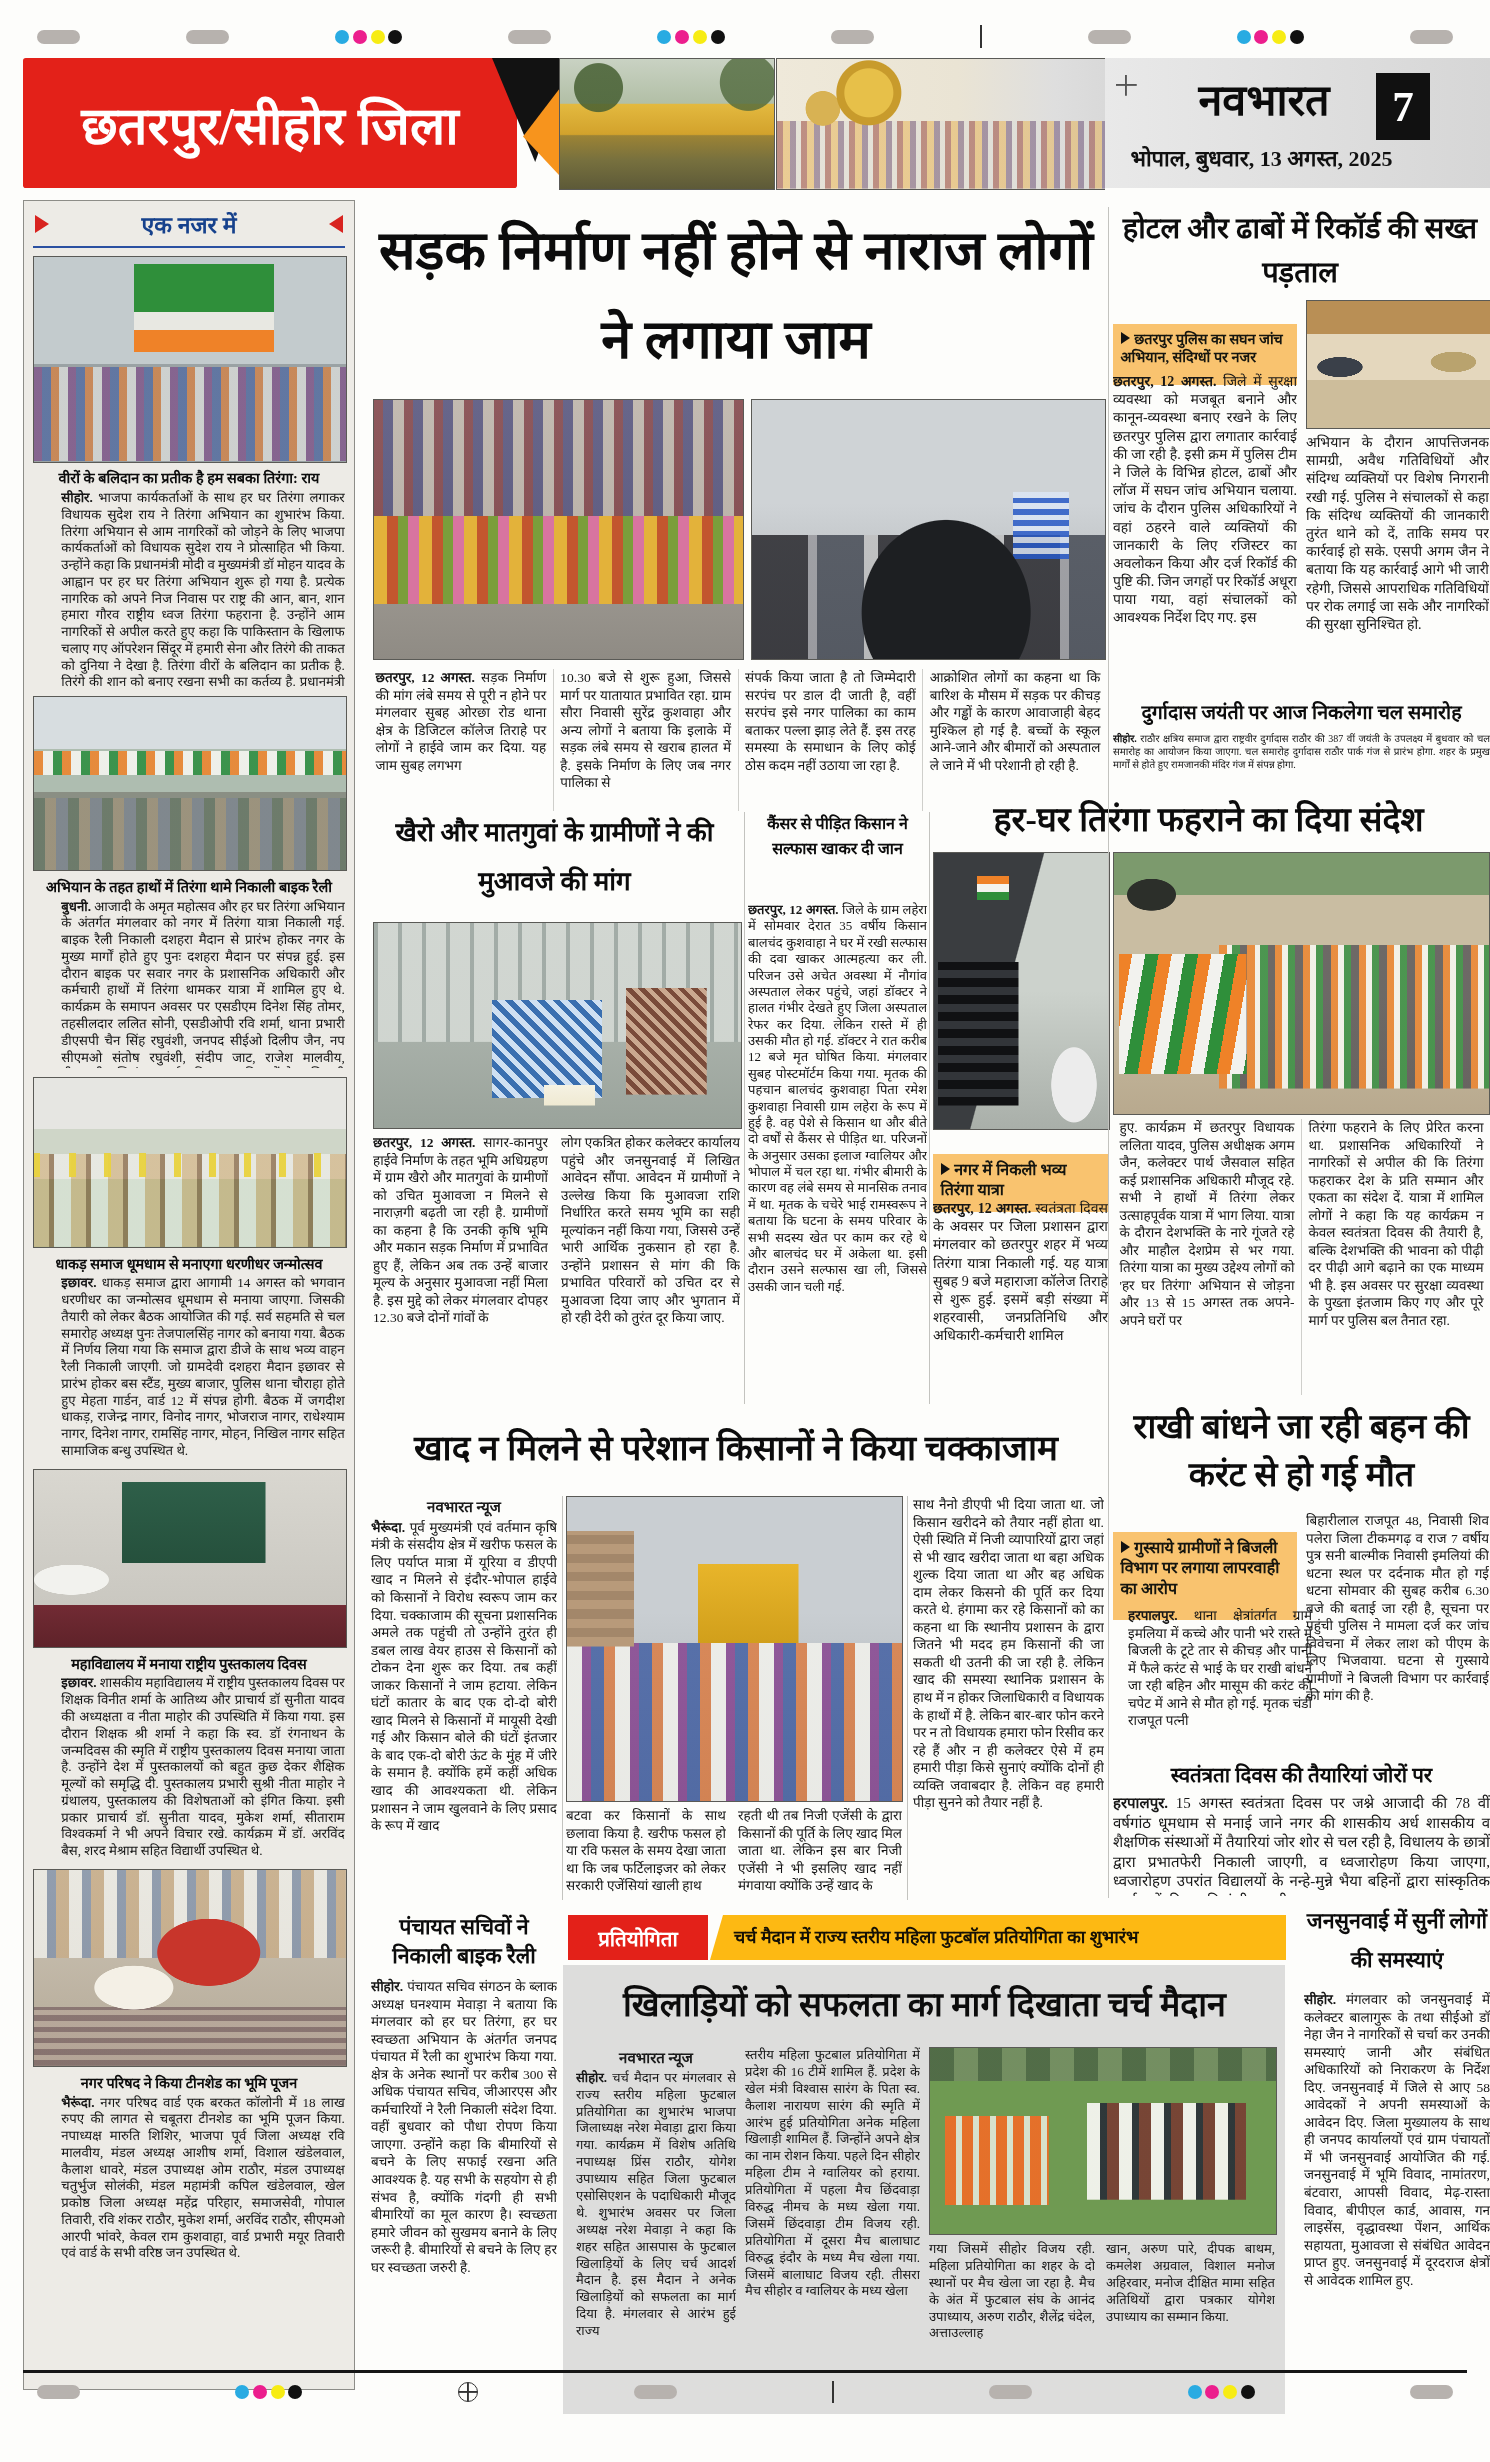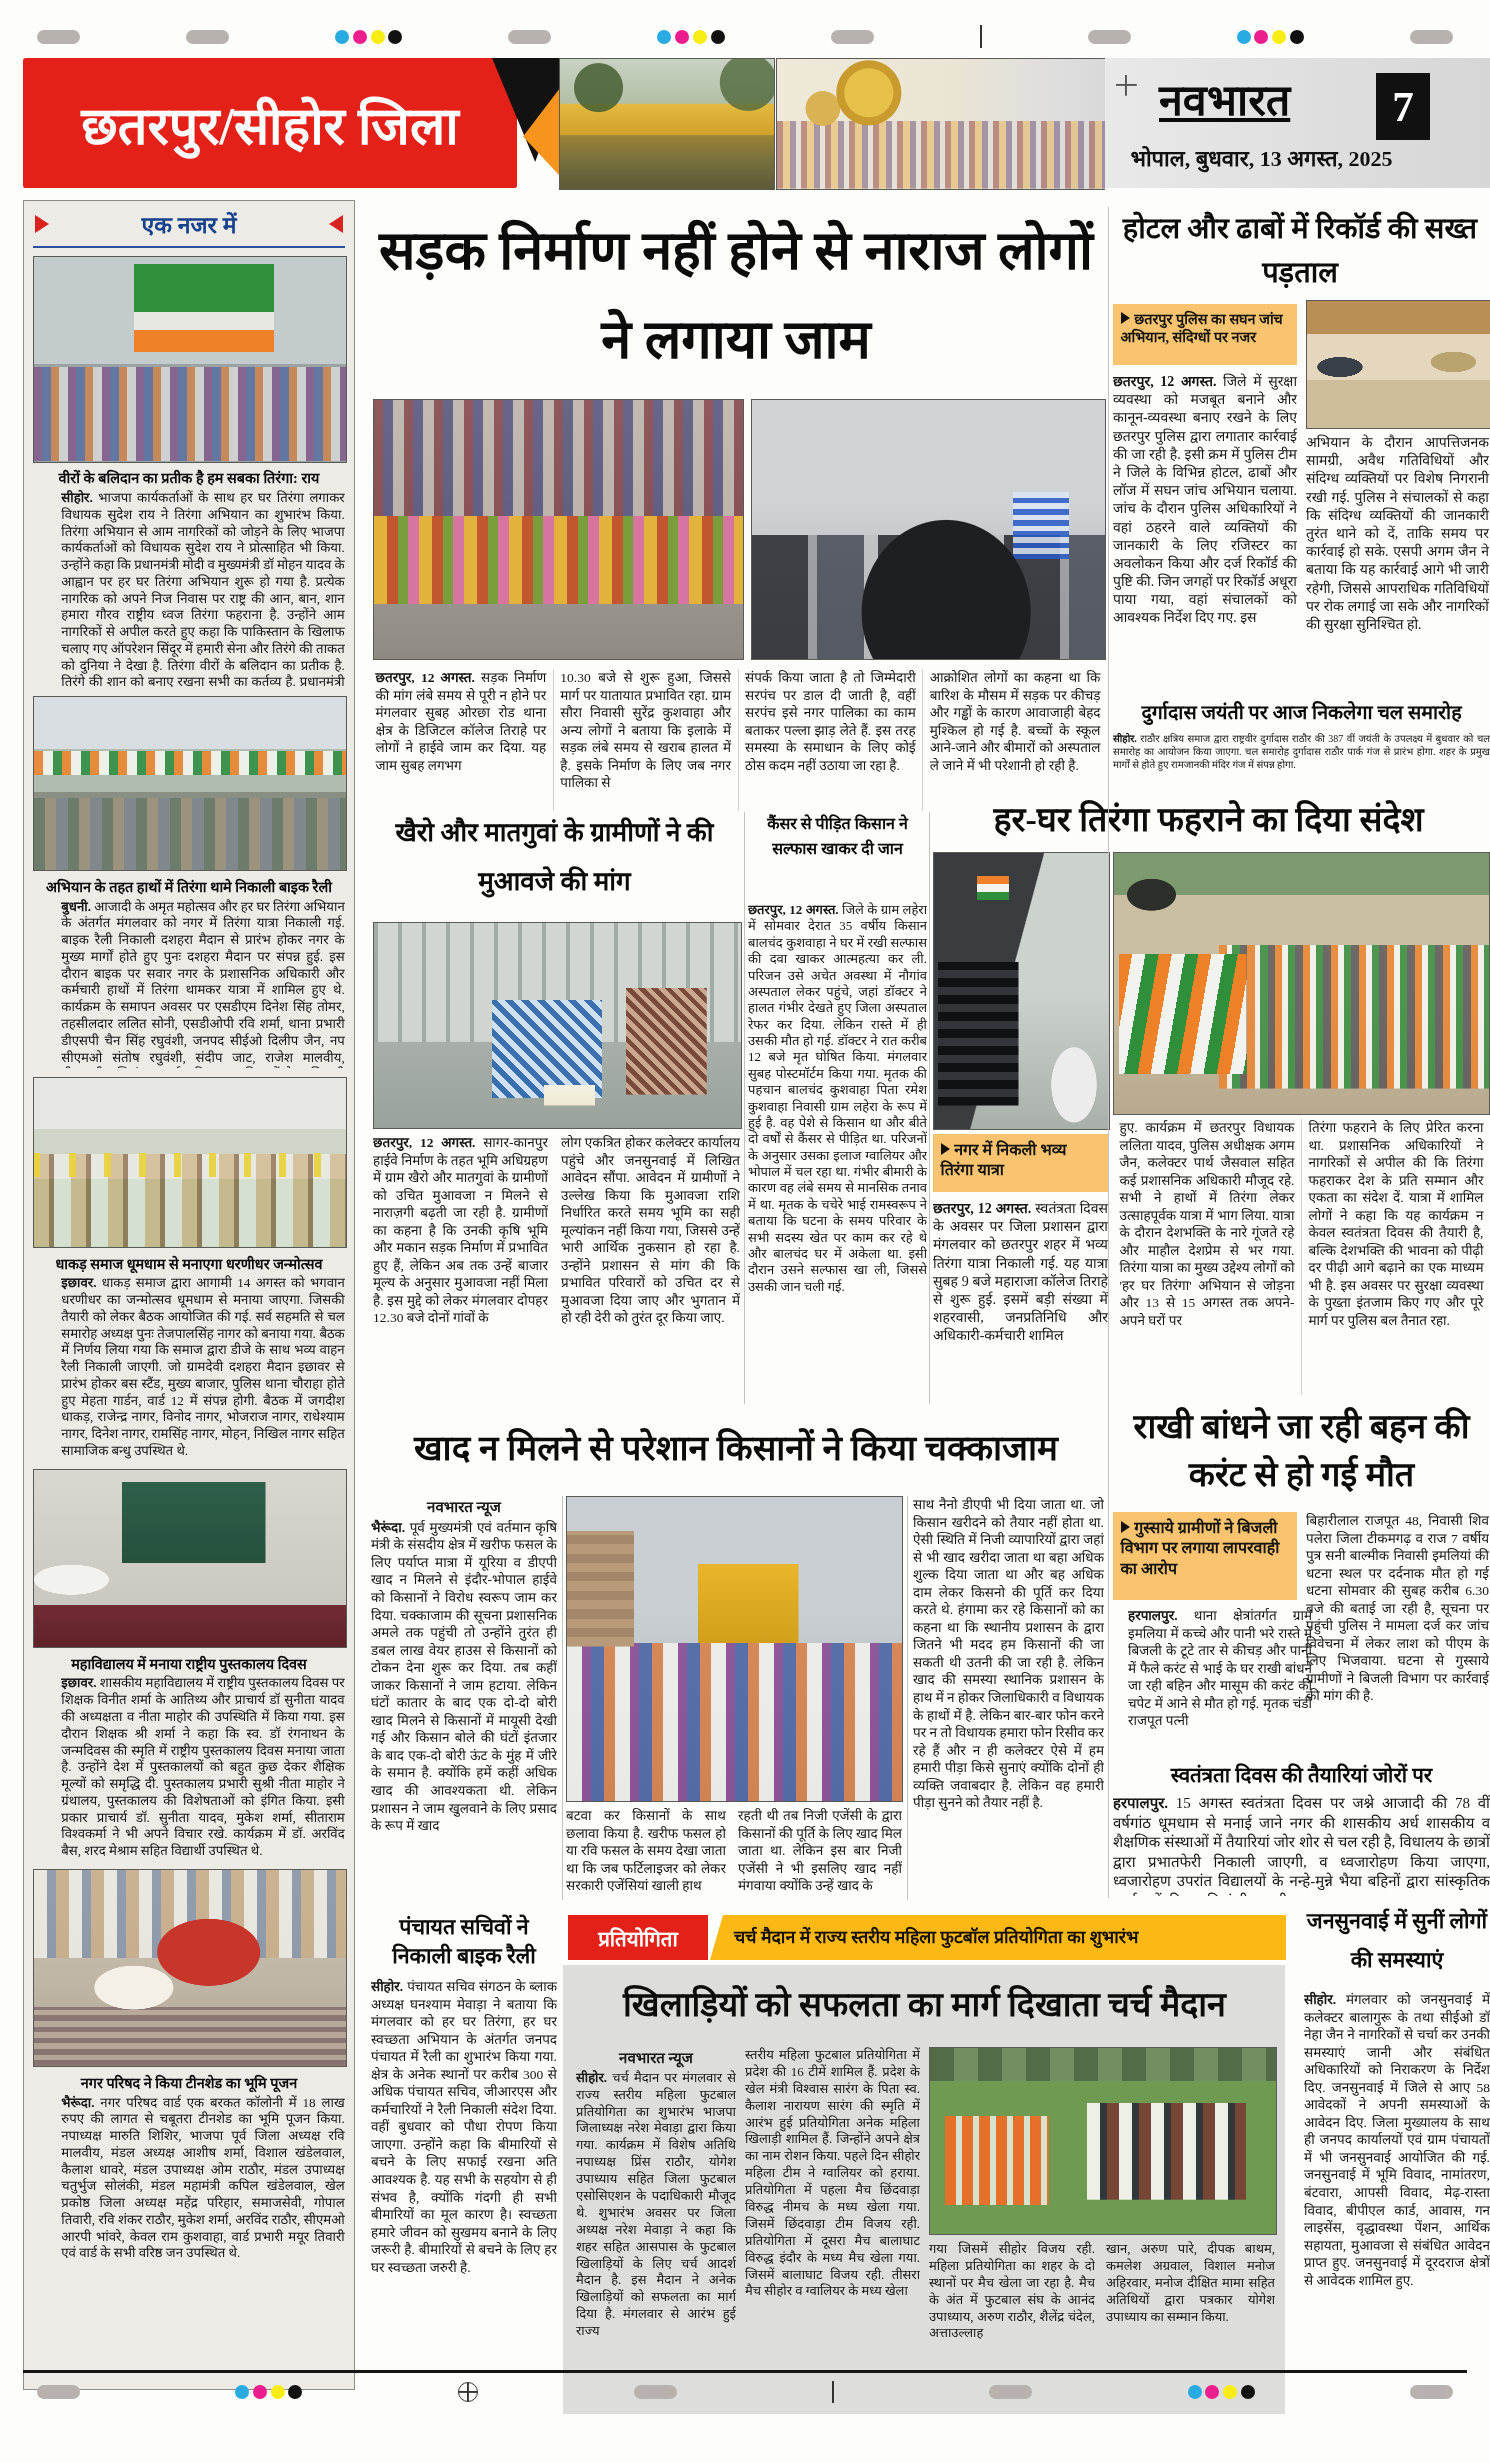--- a/index.html
+++ b/index.html
@@ -18,22 +18,22 @@
   
   .red-box{position:absolute;left:23px;top:58px;width:494px;height:130px;background:#e32119;
            display:flex;align-items:center;justify-content:center;border-radius:2.8px;}
   .red-box span{color:#fff;font-size:52px;font-weight:800;}
   .tri-black{position:absolute;left:492px;top:58px;width:80px;height:104px;background:#121212;
              clip-path:polygon(0 0,100% 0,54% 100%);}
   .tri-orange{position:absolute;left:523px;top:71px;width:50px;height:119px;background:#f7941d;
               clip-path:polygon(100% 0,100% 100%,0 55%);}
   .mast-gray{position:absolute;left:1104px;top:58px;width:386px;height:130px;
              background:linear-gradient(90deg,#e9e9e9,#d6d6d6);}
-  .paper-name{position:absolute;left:1159px;top:69px;width:210px;
-              font-size:43px;font-weight:800;color:#0b0b0b;text-decoration:underline;}
+  .paper-name{position:absolute;left:1159px;top:69px;width:210px;text-align:center;
+              font-size:43px;font-weight:800;color:#0b0b0b;}
   .page-box{position:absolute;left:1376px;top:73px;width:54px;height:67px;background:#111;
             color:#fff;font-size:43px;font-weight:800;display:flex;align-items:center;justify-content:center;}
   .dateline{position:absolute;left:1122px;top:142px;width:279px;text-align:center;
             font-size:22px;font-weight:700;color:#111;}
   .plus{position:absolute;left:1116px;top:75px;width:20.5px;height:20.5px;
         background:linear-gradient(#555,#555) center/1.9px 100% no-repeat,
                    linear-gradient(#555,#555) center/100% 1.9px no-repeat;}
   
   .rail{position:absolute;left:23px;top:200px;width:332px;height:2190px;background:#edebe6;
         border:0.9px solid #8d8d88;box-sizing:border-box;padding:5.6px 9.3px;}
@@ -41,21 +41,21 @@
              border-bottom:2.8px solid #2b50a1;padding:1.9px 1.9px 5.6px 1.9px;margin-bottom:7.5px;}
   .rail-title{color:#16418c;font-size:23px;font-weight:800;}
   .arr-r{width:0;height:0;border-top:9.3px solid transparent;border-bottom:9.3px solid transparent;border-left:14px solid #d8231f;}
   .arr-l{width:0;height:0;border-top:9.3px solid transparent;border-bottom:9.3px solid transparent;border-right:14px solid #d8231f;}
   .rail-item{margin-bottom:9.3px;}
   .rail-ph{position:relative;width:100%;border:0.9px solid #5a5a56;background-repeat:no-repeat;overflow:hidden;background-color:#a8aea8;}
   .rail-hl{font-weight:800;text-align:center;font-size:14.4px;white-space:nowrap;overflow:hidden;margin:5.6px 0 2.8px 0;color:#0c0c0c;}
   .rail-bt{font-size:13.2px;line-height:1.27;text-align:justify;overflow:hidden;color:#161616;margin-left:28px;}
   
   .kicker{position:absolute;background:#f9c36f;padding:5.6px 7.5px;box-sizing:border-box;
-          font-weight:800;color:#15150f;overflow:hidden;line-height:1.3;}
+          font-weight:800;color:#15150f;overflow:hidden;line-height:1.3;margin-top:20px;}
   .karr{display:inline-block;width:0;height:0;border-top:6.5px solid transparent;border-bottom:6.5px solid transparent;
         border-left:9.3px solid #111;margin-right:4.7px;}
   
   .badge{position:absolute;left:568px;top:1915px;width:140px;height:45px;background:#e32119;color:#fff;
          font-size:20.5px;font-weight:800;display:flex;align-items:center;justify-content:center;}
   .strip{position:absolute;left:710px;top:1915px;width:576px;height:45px;background:#fdb913;color:#151005;
          font-size:17.7px;font-weight:800;line-height:45px;padding-left:24px;box-sizing:border-box;
          clip-path:polygon(13px 0,100% 0,100% 100%,0 100%);white-space:nowrap;overflow:hidden;}
   .fb-panel{position:absolute;left:563px;top:1965px;width:722px;height:449px;background:#dddddc;}
   

